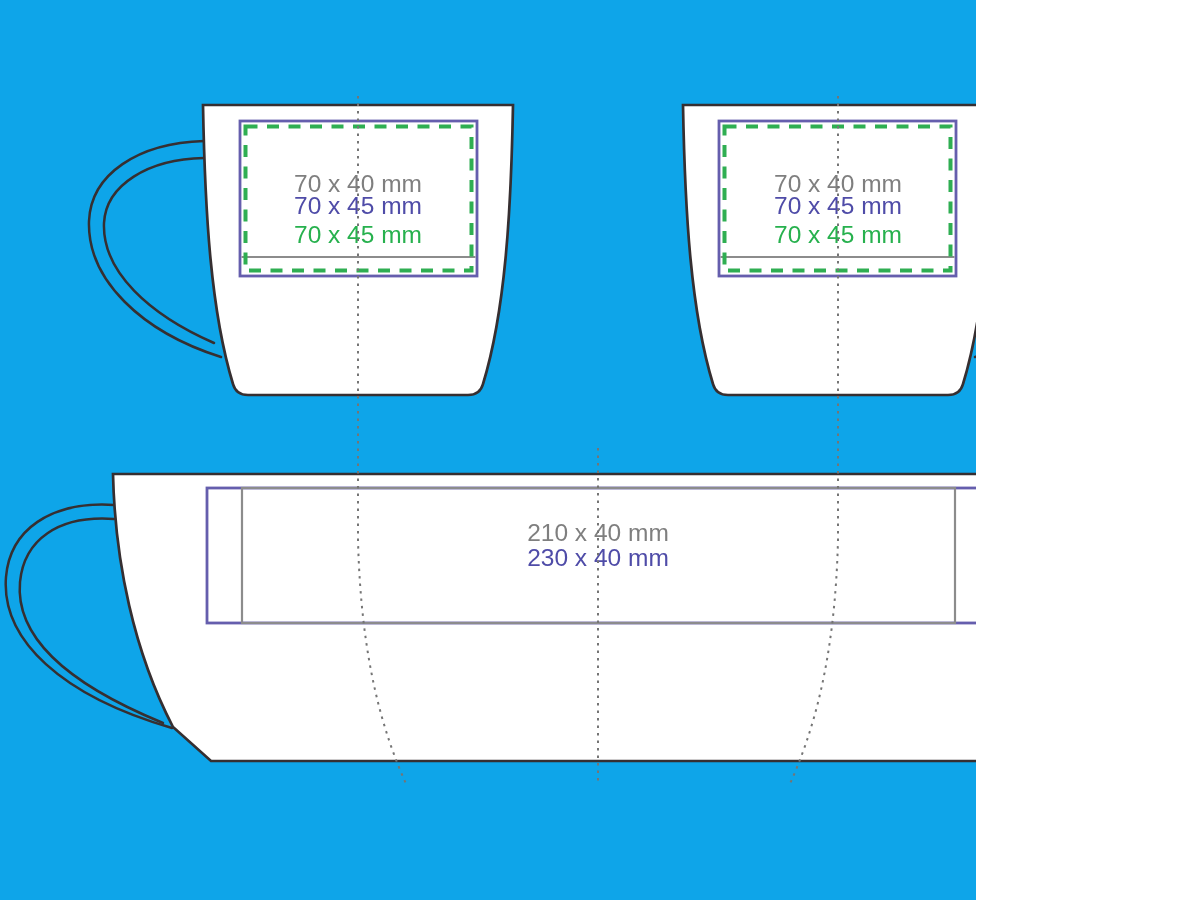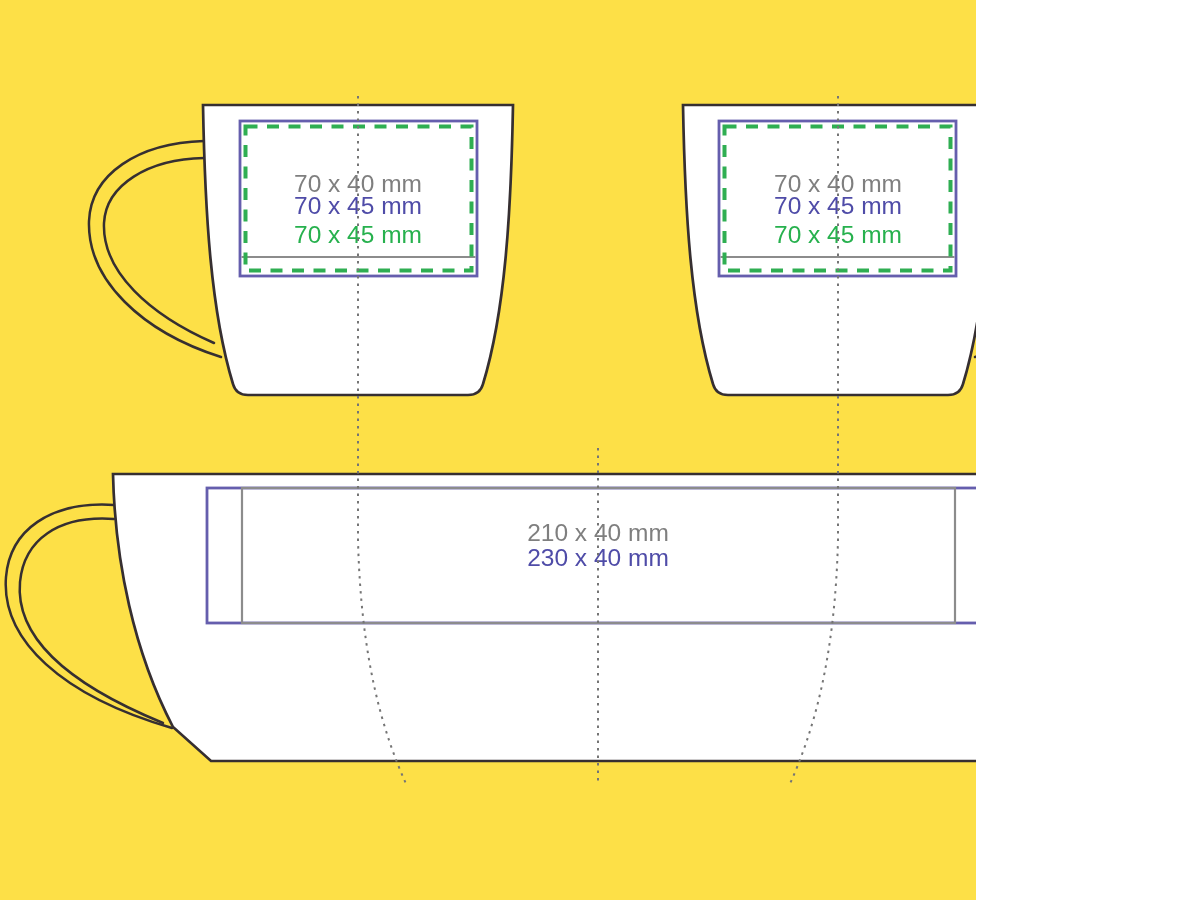--- a/index.html
+++ b/index.html
@@ -1,16 +1,16 @@
 <!DOCTYPE html>
 <html><head>
 <meta charset="utf-8">
 <style>
   html,body{margin:0;padding:0;background:#ffffff;}
-  .canvas{position:relative;width:976px;height:900px;background:#fde047;overflow:hidden;}
+  .canvas{position:relative;width:976px;height:900px;background:#0ea5e9;overflow:hidden;}
   svg{display:block;}
   svg text{
     font-family:"Liberation Sans","DejaVu Sans",sans-serif;
     font-size:24.5px;
     text-anchor:middle;
   }
   .mug-body{fill:#ffffff;stroke-width:2.7;stroke-linejoin:miter;}
   .handle{fill:none;stroke-width:2.5;stroke-linecap:round;}
   .rect-blue{fill:none;stroke-width:2.8;}
   .rect-green{fill:none;stroke-width:4;stroke-dasharray:12 9.5;}

